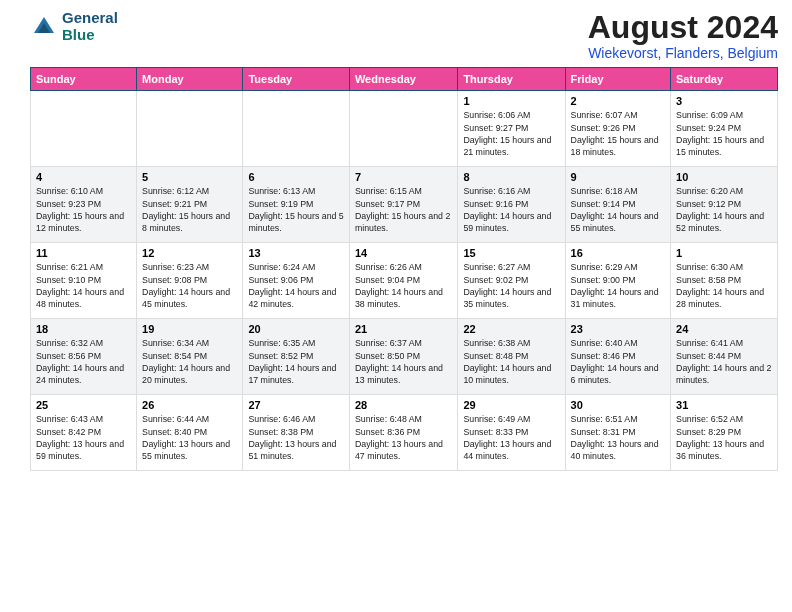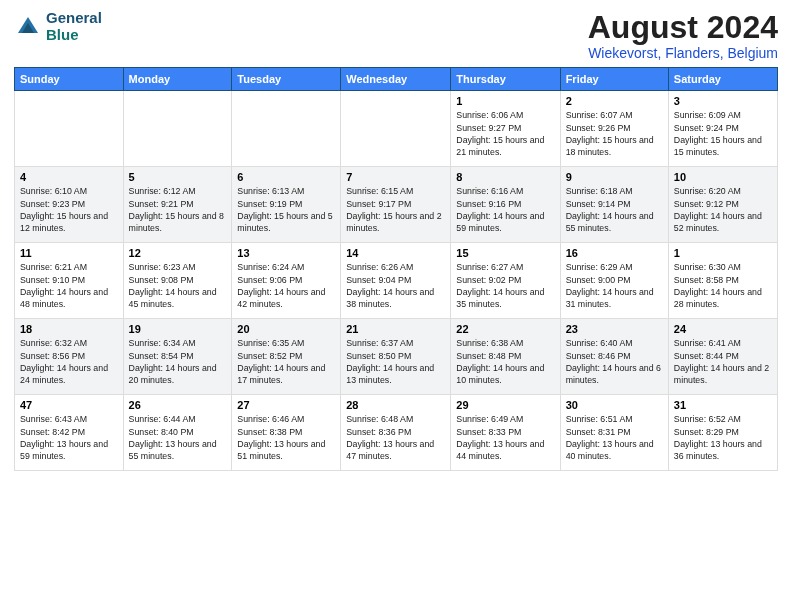--- a/index.html
+++ b/index.html
@@ -5,21 +5,21 @@
     * { margin: 0; padding: 0; box-sizing: border-box; }
     body {
       font-family: Arial, sans-serif;
       background: #fff;
       width: 792px;
       height: 612px;
       overflow: hidden;
     }
     .container {
       width: 792px;
-      padding: 10px 14px 8px 14px;
+      padding: 10px 14px 8px 30px;
     }
     .header-row {
       display: flex;
       justify-content: space-between;
       align-items: flex-start;
       margin-bottom: 6px;
     }
     .logo {
       display: flex;
       align-items: center;
@@ -48,21 +48,21 @@
     .subtitle {
       font-size: 14px;
       color: #1d4ed8;
     }
     table {
       width: 100%;
       border-collapse: collapse;
       font-size: 9.5px;
     }
     thead tr th {
-      background: #3b82f6;
+      background: #ec4899;
       color: #fff;
       text-align: left;
       padding: 5px 5px;
       font-size: 11px;
       font-weight: bold;
       border: 1px solid #1a5276;
     }
     tbody tr td {
       vertical-align: top;
       padding: 4px 5px;
@@ -300,21 +300,21 @@
           <td>
             <span class="day-num">24</span>
             <div class="day-info">Sunrise: 6:41 AM
 Sunset: 8:44 PM
 Daylight: 14 hours
 and 2 minutes.</div>
           </td>
         </tr>
         <tr>
           <td>
-            <span class="day-num">47</span>
+            <span class="day-num">25</span>
             <div class="day-info">Sunrise: 6:43 AM
 Sunset: 8:42 PM
 Daylight: 13 hours
 and 59 minutes.</div>
           </td>
           <td>
             <span class="day-num">26</span>
             <div class="day-info">Sunrise: 6:44 AM
 Sunset: 8:40 PM
 Daylight: 13 hours

